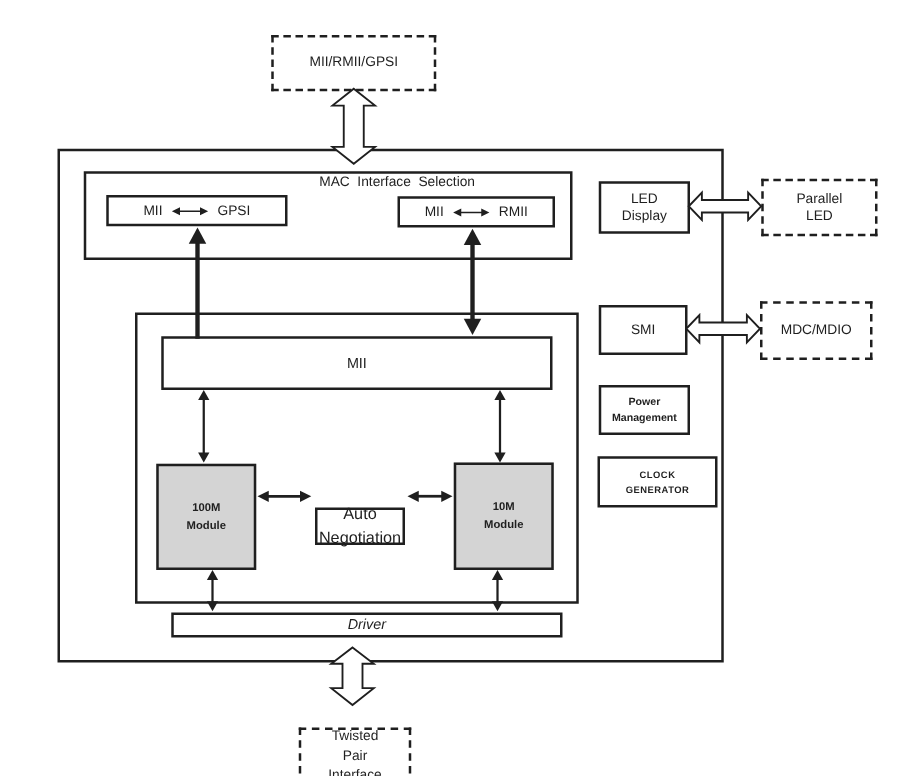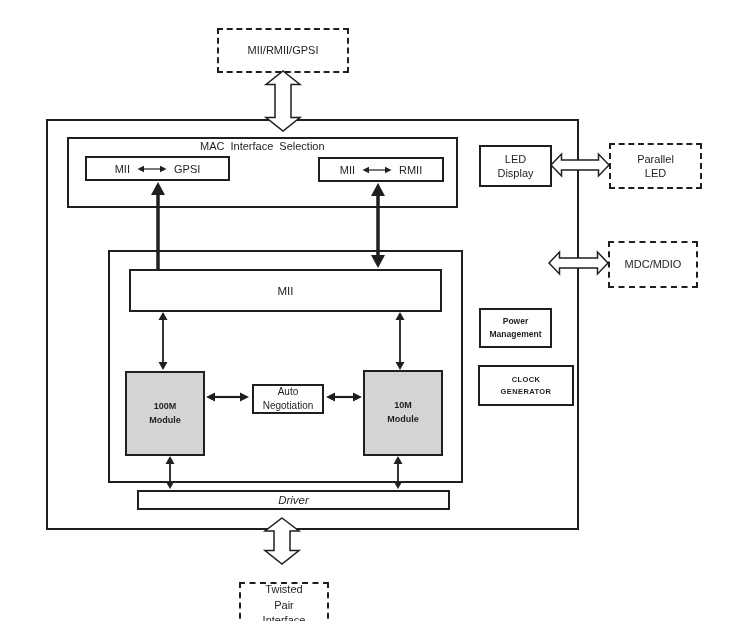--- a/index.html
+++ b/index.html
@@ -25,25 +25,25 @@
     text-align:center;
   }
   .box .lbl{white-space:pre-line;display:block;}
   .dashed{border-style:dashed;}
   .gray{background:var(--module-fill);}
   .fs11{font-size:11px;line-height:1.3;}
   .fs115{font-size:11.5px;}
   .mod{font-size:9px;font-weight:bold;line-height:1.55;}
   .sm{font-size:8.5px;font-weight:bold;line-height:1.5;}
   .tiny{font-size:7.5px;font-weight:bold;letter-spacing:.4px;line-height:1.6;}
-  .autoneg{font-size:10px;line-height:1.45;}
+  .autoneg{font-size:13px;line-height:1.45;margin-top:22px;}
   .tp{font-size:11px;line-height:1.4;}
   .mac-title{
     position:absolute;left:200px;top:140px;width:180px;
-    text-align:left;font-size:11px;word-spacing:3px;
+    text-align:right;font-size:11px;word-spacing:3px;
   }
   .selrow{display:flex;align-items:center;justify-content:center;gap:7px;font-size:11px;}
   .selrow svg{display:block;}
   .arrow-layer{
     position:absolute;left:0;top:0;width:729px;height:621px;
     z-index:10;pointer-events:none;
   }
   .arrow-layer .hollow{fill:var(--background);stroke:var(--line);stroke-width:1.5;}
   .arrow-layer .solid{fill:var(--line);stroke:none;}
   .arrow-layer line{stroke:var(--line);}
@@ -116,20 +116,23 @@
   </div>
 
   <div class="box fs115" style="left:137px;top:490px;width:313px;height:20px;font-style:italic;">
     <span class="lbl">Driver</span>
   </div>
 
   <div class="box fs11" style="left:479px;top:145px;width:73px;height:42px;">
     <span class="lbl">LED
 Display</span>
   </div>
+  <div class="box fs11" style="left:479px;top:244px;width:71px;height:40px;">
+    <span class="lbl">SMI</span>
+  </div>
   <div class="box sm" style="left:479px;top:308px;width:73px;height:40px;">
     <span class="lbl">Power
 Management</span>
   </div>
   <div class="box tiny" style="left:478px;top:365px;width:96px;height:41px;">
     <span class="lbl">CLOCK
 GENERATOR</span>
   </div>
 
   <svg class="arrow-layer" viewBox="0 0 729 621" xmlns="http://www.w3.org/2000/svg">

